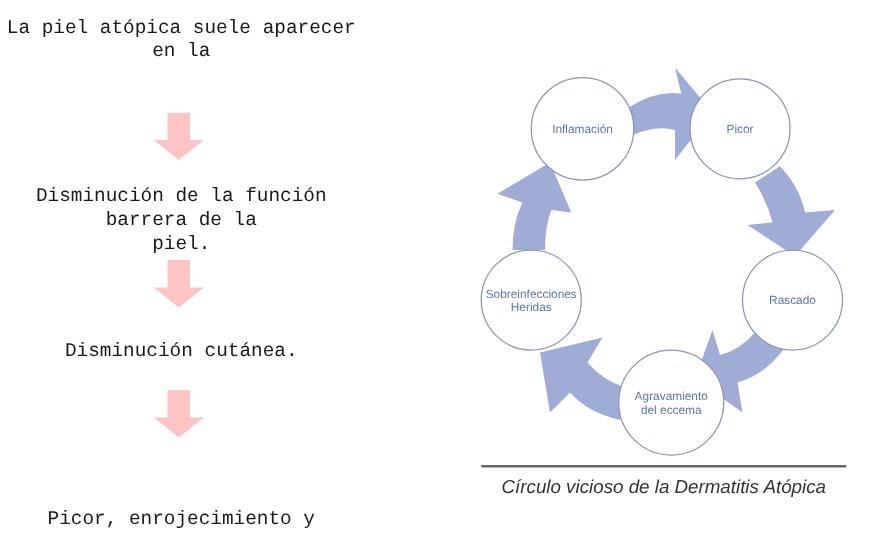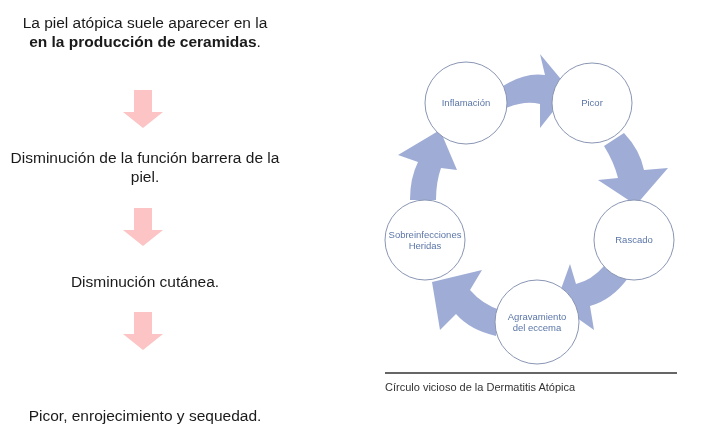--- a/index.html
+++ b/index.html
@@ -1,32 +1,31 @@
 <!DOCTYPE html>
 <html><head>
   <meta charset="utf-8">
   <style>
     html, body { margin: 0; padding: 0; background: #ffffff; }
     body { width: 715px; height: 427px; position: relative; overflow: hidden; font-family: "Liberation Sans", sans-serif; }
-    .left-col { position: absolute; left: 0; top: 0; width: 290px; height: 427px; }
+    .left-col { position: absolute; left: 0; top: 0; width: 290px; height: 427px; font-family: Liberation Mono, monospace; }
     .step-text { position: absolute; left: 0; width: 290px; text-align: center; color: #1a1a1a; font-size: 15.5px; line-height: 19px; }
     .step-text b { font-weight: bold; }
     .down-arrow { position: absolute; width: 40px; height: 40px; }
     .diagram { position: absolute; left: 0; top: 0; width: 715px; height: 427px; }
     .node-label { font-family: "Liberation Sans", sans-serif; font-size: 9.5px; fill: #5b76a8; }
-    .caption { position: absolute; left: 385px; width: 292px; top: 381px; text-align: left; font-size: 11px; color: #333; }
+    .caption { position: absolute; left: 385px; width: 292px; top: 381px; text-align: center; font-size: 15px; color: #333; font-style: italic; }
     .rule { position: absolute; left: 385px; top: 372px; width: 292px; height: 1.5px; background: #666; }
   </style>
 </head>
 <body>
 
 <div class="left-col">
   <div class="step-text" style="top:13px;">
     <div>La piel atópica suele aparecer en la</div>
-    <div><b>en la producción de ceramidas</b><span>.</span></div>
   </div>
 
   <svg class="down-arrow" style="left:123px; top:90px;" viewBox="0 0 40 40">
     <polygon points="11,0 29,0 29,22 40,22 20,38 0,22 11,22" fill="#fcc4c4"></polygon>
   </svg>
 
   <div class="step-text" style="top:148px;">
     <div>Disminución de la función barrera de la</div>
     <div>piel.</div>
   </div>

